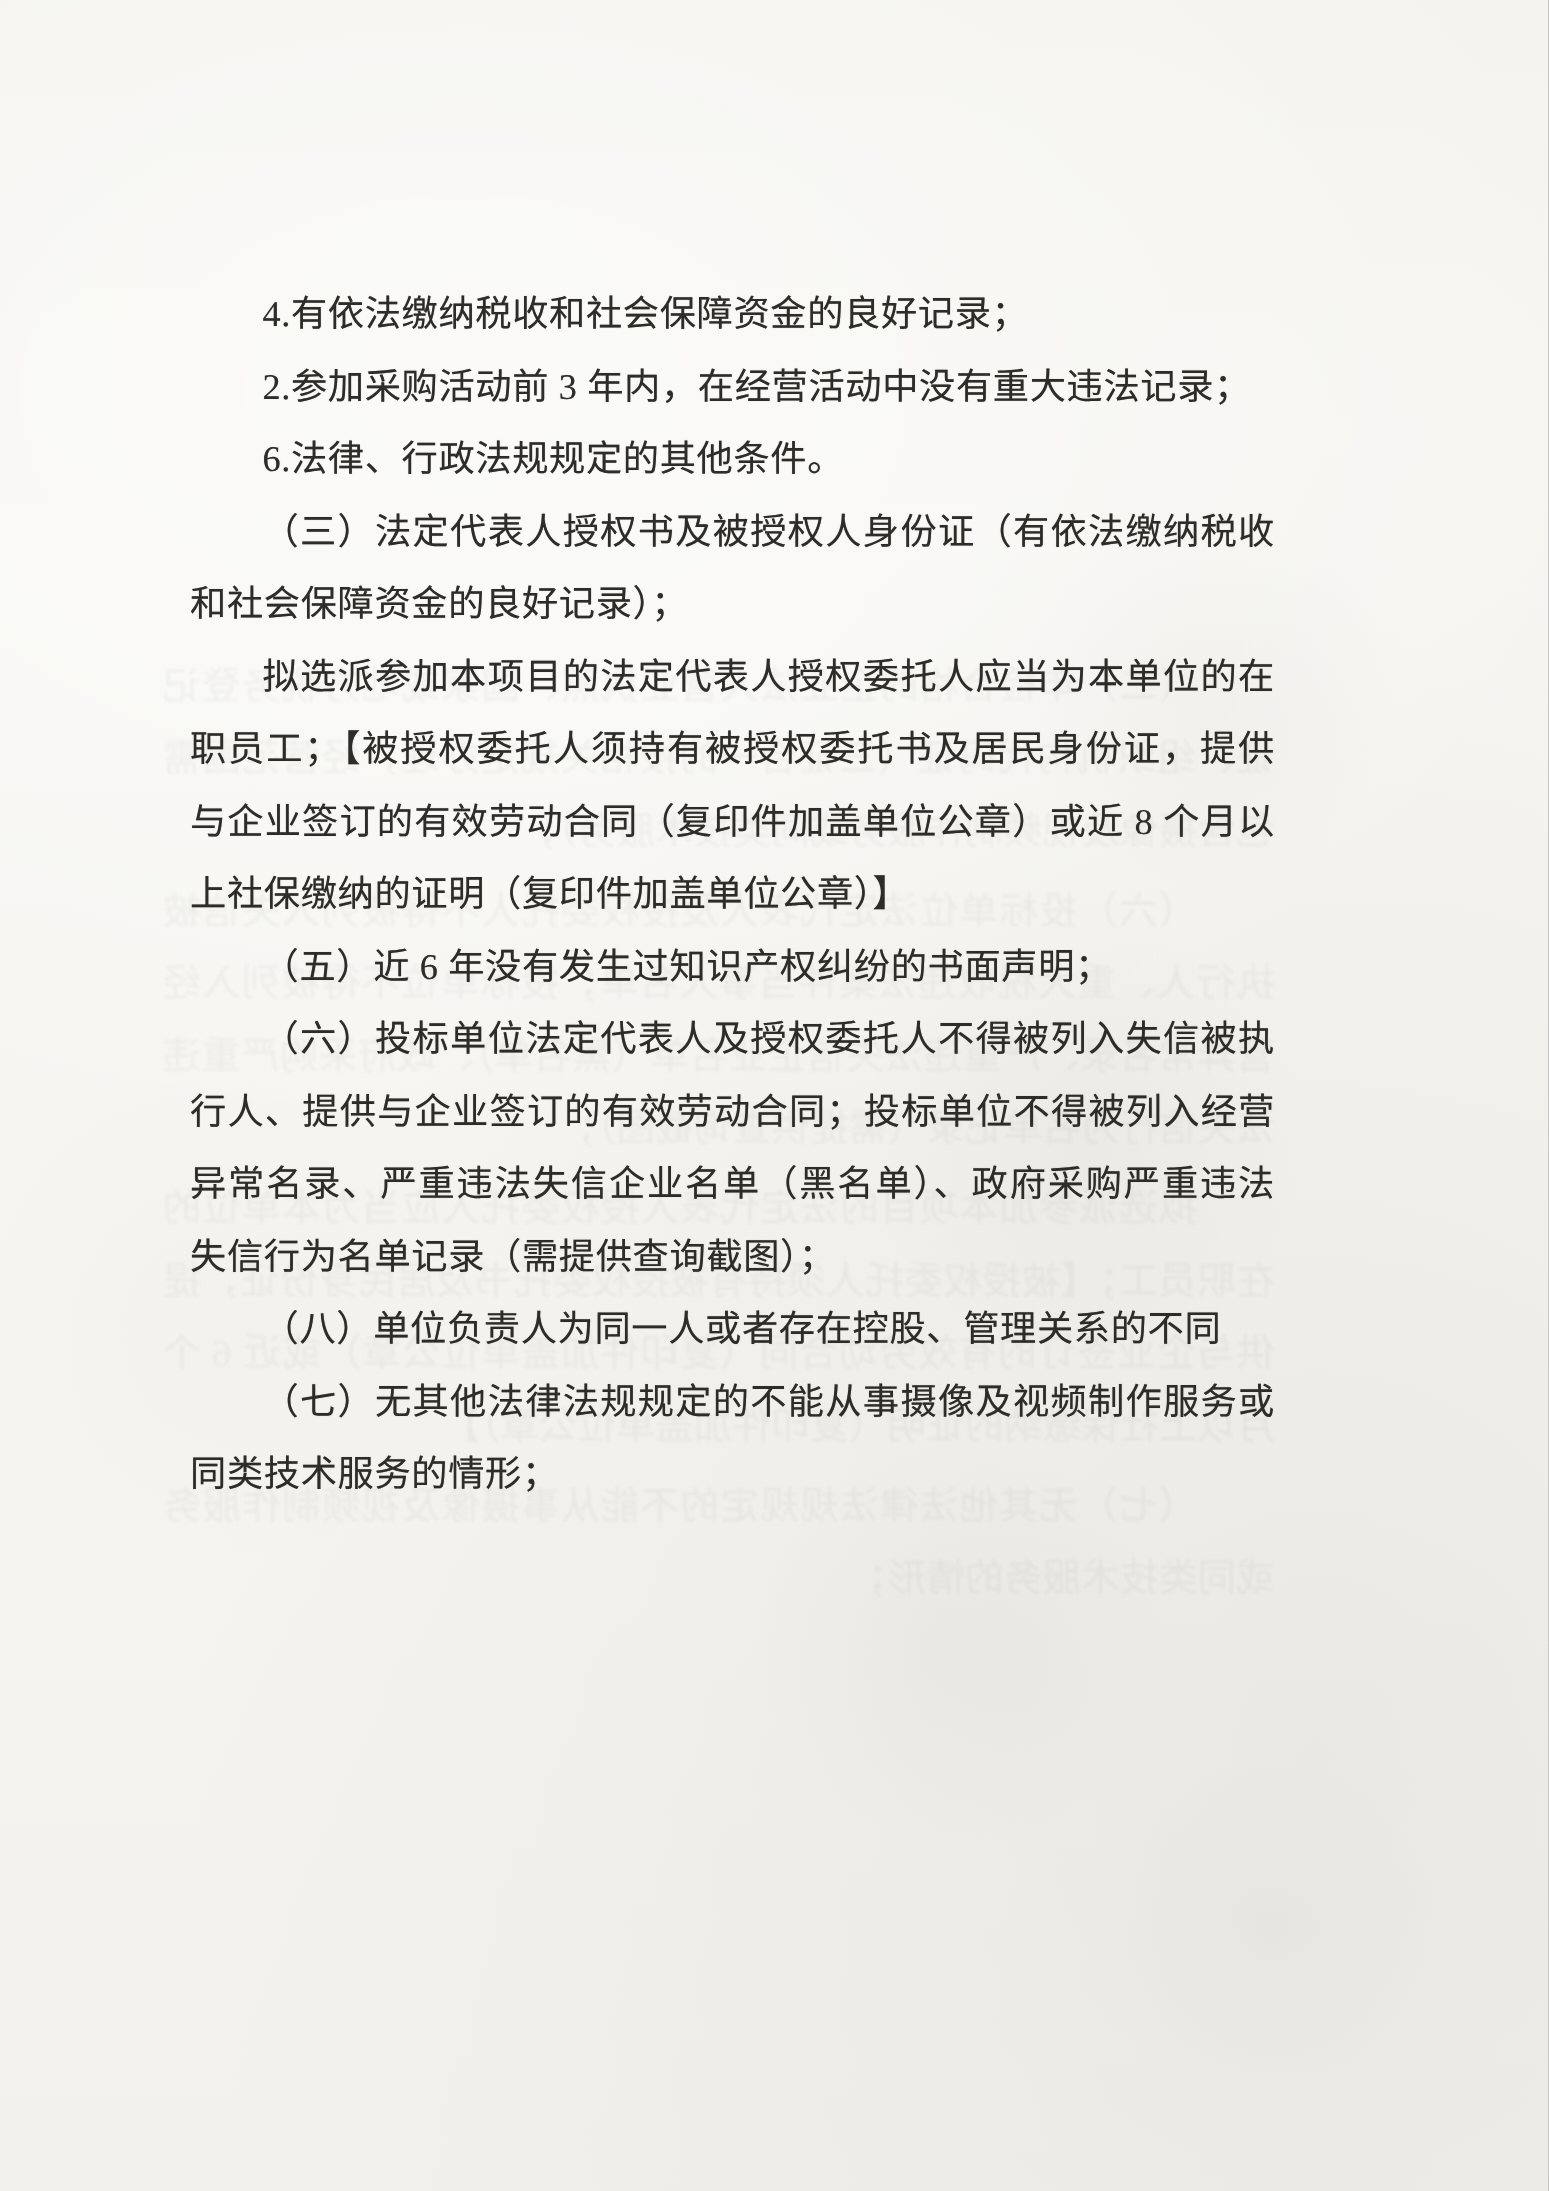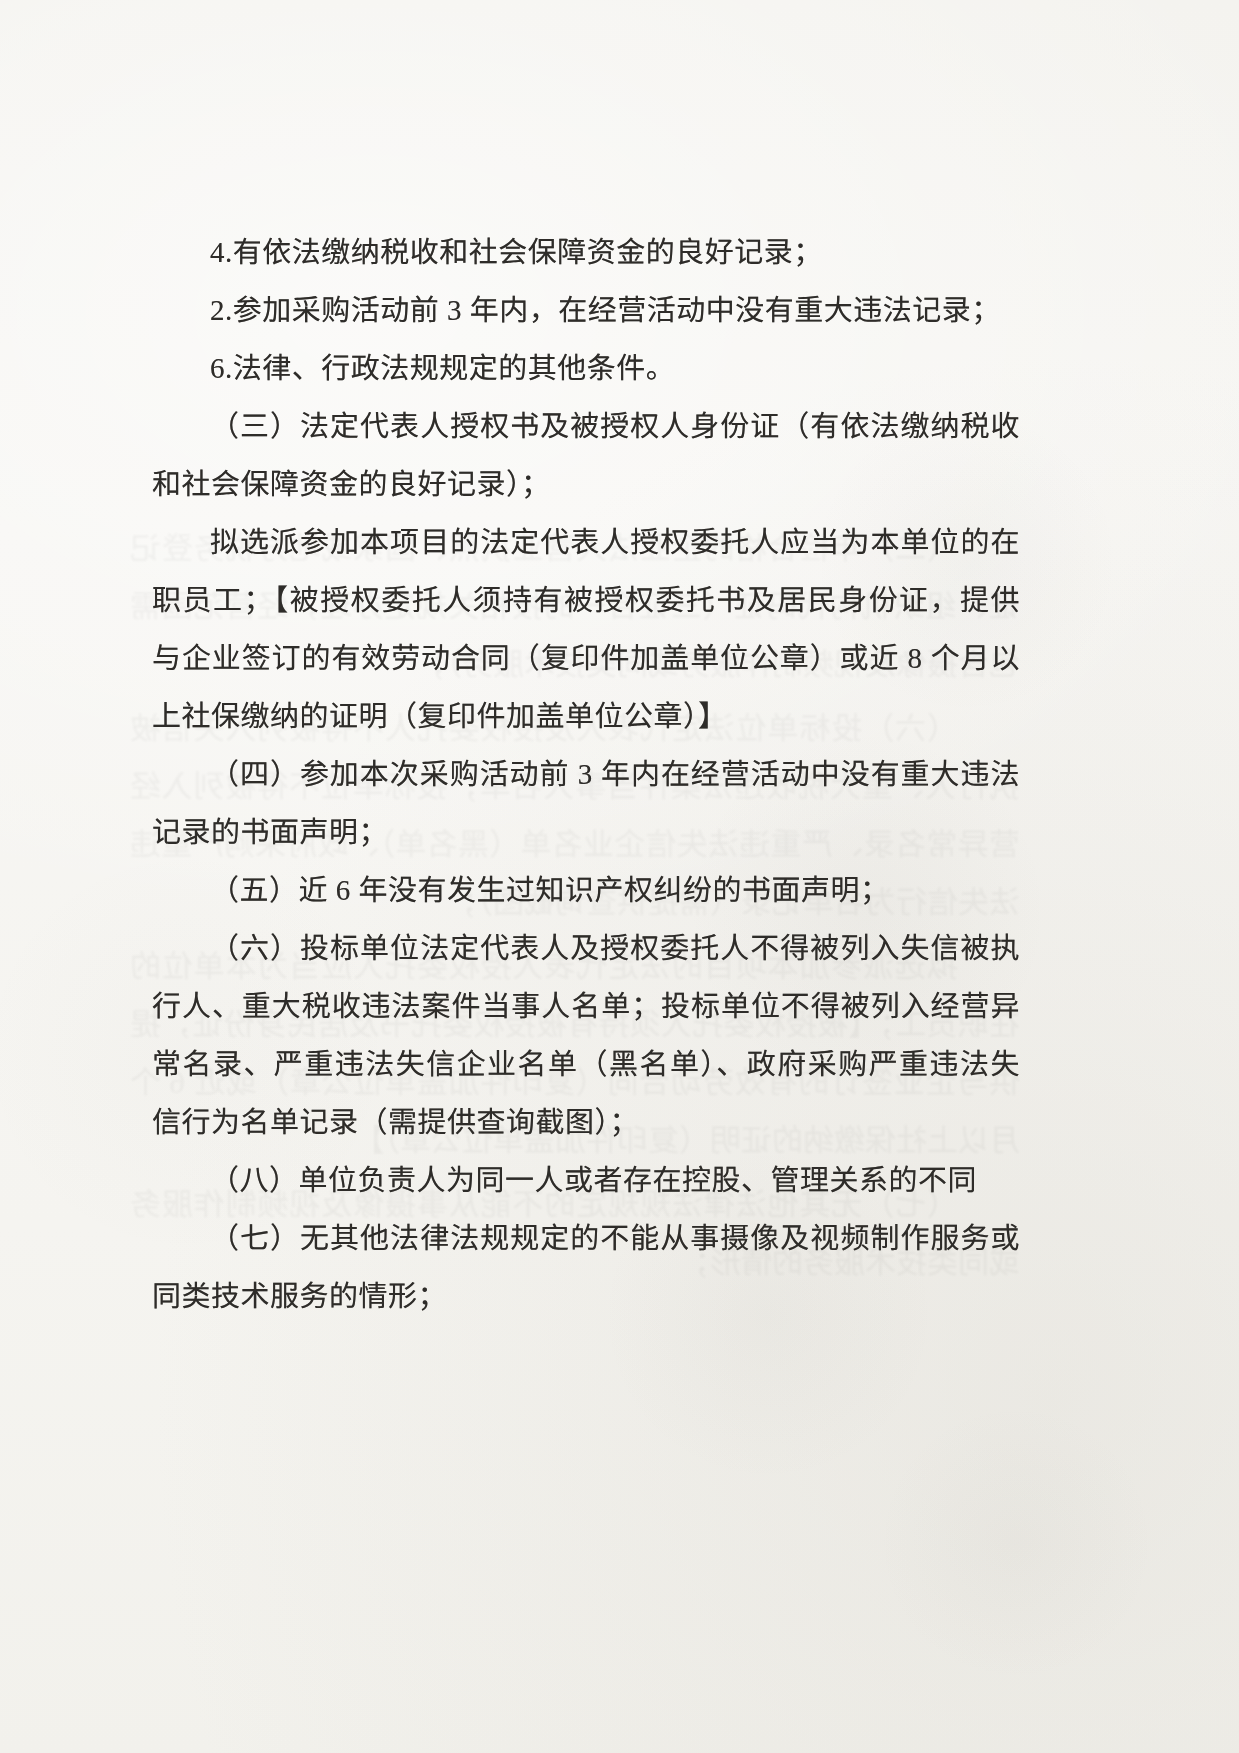--- a/index.html
+++ b/index.html
@@ -68,20 +68,19 @@
     <p>拟选派参加本项目的法定代表人授权委托人应当为本单位的在职员工；【被授权委托人须持有被授权委托书及居民身份证，提供与企业签订的有效劳动合同（复印件加盖单位公章）或近 6 个月以上社保缴纳的证明（复印件加盖单位公章）】</p>
     <p>（七）无其他法律法规规定的不能从事摄像及视频制作服务或同类技术服务的情形；</p>
   </div>
 
   <div class="content">
     <p>4.有依法缴纳税收和社会保障资金的良好记录；</p>
     <p>2.参加采购活动前 3 年内，在经营活动中没有重大违法记录；</p>
     <p>6.法律、行政法规规定的其他条件。</p>
     <p>（三）法定代表人授权书及被授权人身份证（有依法缴纳税收和社会保障资金的良好记录）；</p>
     <p>拟选派参加本项目的法定代表人授权委托人应当为本单位的在职员工；【被授权委托人须持有被授权委托书及居民身份证，提供与企业签订的有效劳动合同（复印件加盖单位公章）或近 8 个月以上社保缴纳的证明（复印件加盖单位公章）】</p>
-    <p>（四）参加本次采购活动前 3 年内在经营活动中没有重大违法记录的书面声明；</p>
     <p>（五）近 6 年没有发生过知识产权纠纷的书面声明；</p>
-    <p>（六）投标单位法定代表人及授权委托人不得被列入失信被执行人、重大税收违法案件当事人名单；投标单位不得被列入经营异常名录、严重违法失信企业名单（黑名单）、政府采购严重违法失信行为名单记录（需提供查询截图）；</p>
+    <p>（六）投标单位法定代表人及授权委托人不得被列入失信被执行人、提供与企业签订的有效劳动合同；投标单位不得被列入经营异常名录、严重违法失信企业名单（黑名单）、政府采购严重违法失信行为名单记录（需提供查询截图）；</p>
     <p>（八）单位负责人为同一人或者存在控股、管理关系的不同</p>
     <p>（七）无其他法律法规规定的不能从事摄像及视频制作服务或同类技术服务的情形；</p>
   </div>
 
 </div>
 
 </body></html>

